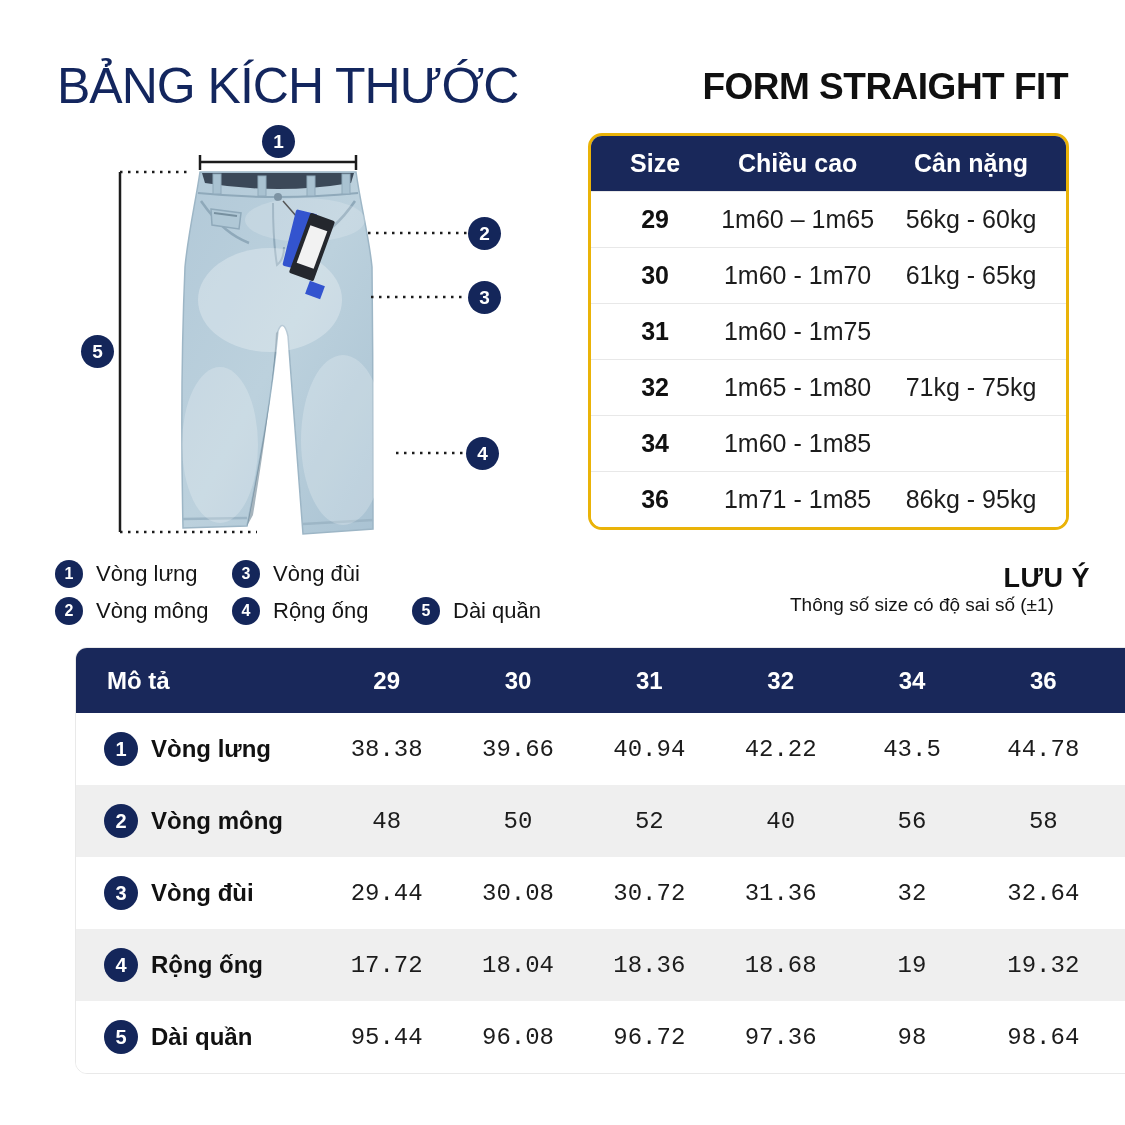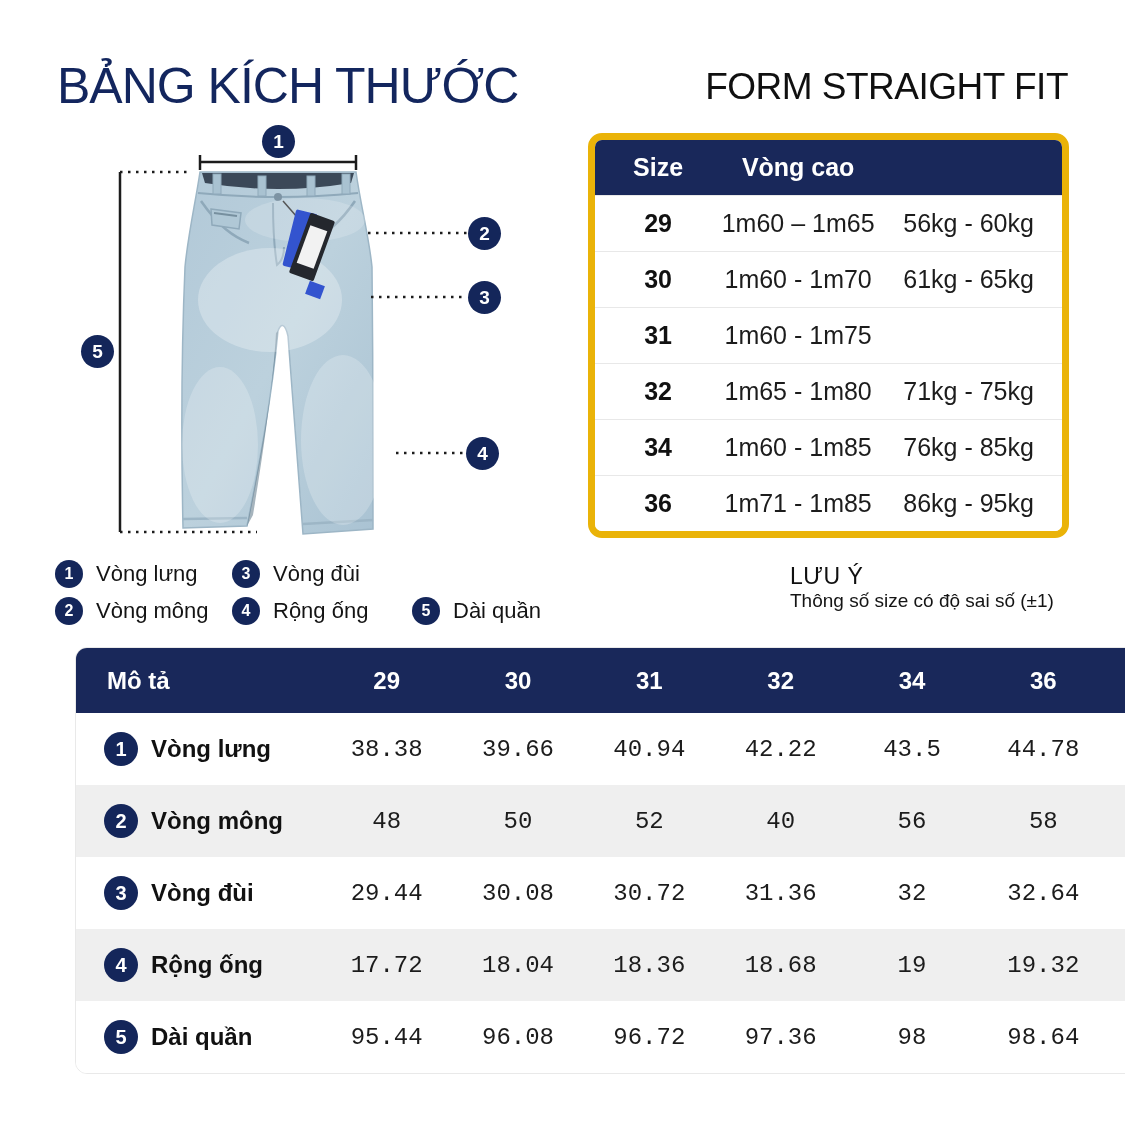--- a/index.html
+++ b/index.html
@@ -14,28 +14,28 @@
   .canvas { position:absolute; inset:0; width:1125px; height:1125px; }
 
   
   .main-title {
     position:absolute; left:57px; top:57px;
     font-size:50px; font-weight:normal; letter-spacing:-1px;
     color:#13265e;
   }
   .form-title {
     position:absolute; right:57px; top:66px;
-    font-size:37px; font-weight:normal; letter-spacing:-0.5px;
+    font-size:37px; font-weight:bold; letter-spacing:-0.5px;
     color:#101010;
   }
 
   
   .size-table {
     position:absolute; left:588px; top:133px; width:481px;
-    border:7px solid #eab308; border-radius:14px;
+    border:3px solid #eab308; border-radius:14px;
     overflow:hidden; background:#fff;
   }
   .size-table .thead {
     display:grid; grid-template-columns:27% 33% 40%;
     background:#19285a; height:55px; align-items:center;
   }
   .size-table .thead .th {
     color:#ffffff; font-weight:bold; font-size:25px; text-align:center;
   }
   .size-table .tr {
@@ -60,21 +60,21 @@
   .legend-item { position:absolute; display:flex; align-items:center; gap:13px; }
   .legend-badge {
     width:28px; height:28px; border-radius:50%; background:#14265a;
     color:#fff; font-weight:bold; font-size:16px; flex:0 0 auto;
     display:flex; align-items:center; justify-content:center;
   }
   .legend-label { font-size:22px; color:#141414; }
 
   
   .note { position:absolute; left:790px; top:563px; width:300px; }
-  .note-title { font-size:23px; font-weight:normal; color:#101010; letter-spacing:0.5px; }
+  .note-title { font-size:27px; font-weight:bold; color:#101010; letter-spacing:0.5px;text-align:right; }
   .note-text { font-size:19px; color:#141414; white-space:nowrap; }
 
   
   .measure-table {
     position:absolute; left:55px; top:647px; width:1065px;
     border-radius:12px; overflow:hidden; border:1px solid #e9e9e9;
     background:#fff;
     margin-left:20px;
   }
   .m-row {
@@ -176,21 +176,22 @@
     <div class="callout" style="left:207px; top:10px;">1</div>
     <div class="callout" style="left:413px; top:102px;">2</div>
     <div class="callout" style="left:413px; top:166px;">3</div>
     <div class="callout" style="left:411px; top:322px;">4</div>
     <div class="callout" style="left:26px; top:220px;">5</div>
   </div>
 
   <div class="size-table">
     <div class="thead">
       <div class="th">Size</div>
-      <div class="th">Vòng cao</div>
+      <div class="th">Chiều cao</div>
+      <div class="th">Cân nặng</div>
     </div>
     <div class="tr">
       <div class="td size">29</div>
       <div class="td">1m60 – 1m65</div>
       <div class="td">56kg - 60kg</div>
     </div>
     <div class="tr">
       <div class="td size">30</div>
       <div class="td">1m60 - 1m70</div>
       <div class="td">61kg - 65kg</div>
@@ -200,21 +201,20 @@
       <div class="td">1m60 - 1m75</div>
     </div>
     <div class="tr">
       <div class="td size">32</div>
       <div class="td">1m65 - 1m80</div>
       <div class="td">71kg - 75kg</div>
     </div>
     <div class="tr">
       <div class="td size">34</div>
       <div class="td">1m60 - 1m85</div>
-      <div class="td">76kg - 85kg</div>
     </div>
     <div class="tr">
       <div class="td size">36</div>
       <div class="td">1m71 - 1m85</div>
       <div class="td">86kg - 95kg</div>
     </div>
   </div>
 
   <div class="legend-item" style="left:55px; top:560px;">
     <div class="legend-badge">1</div>

